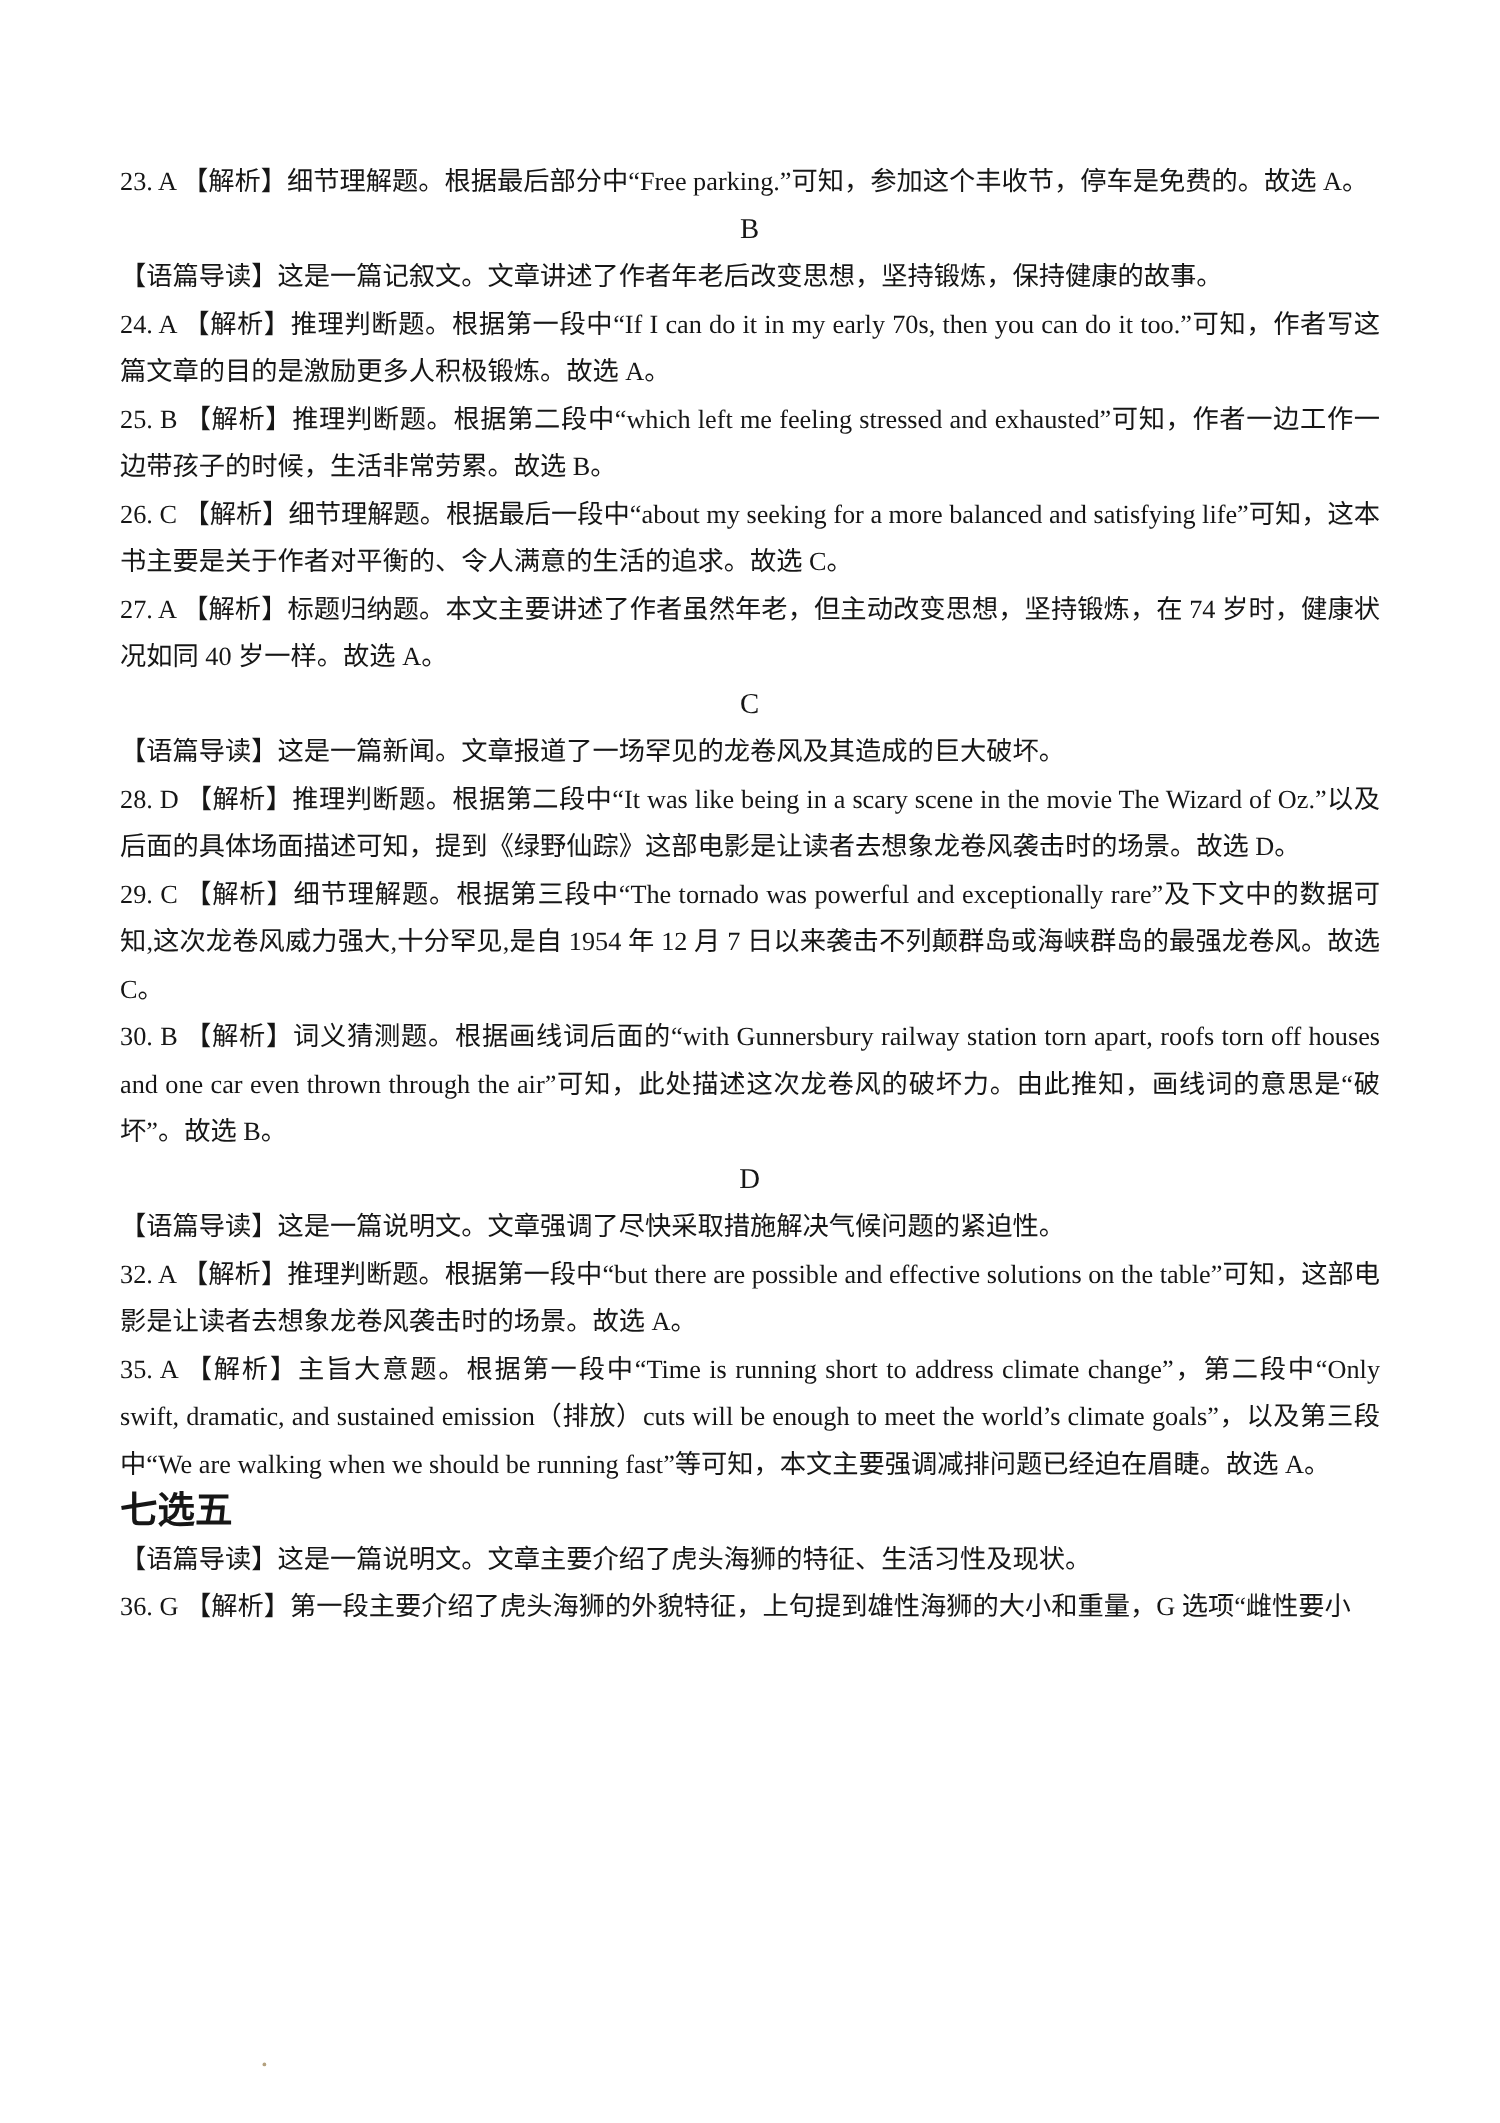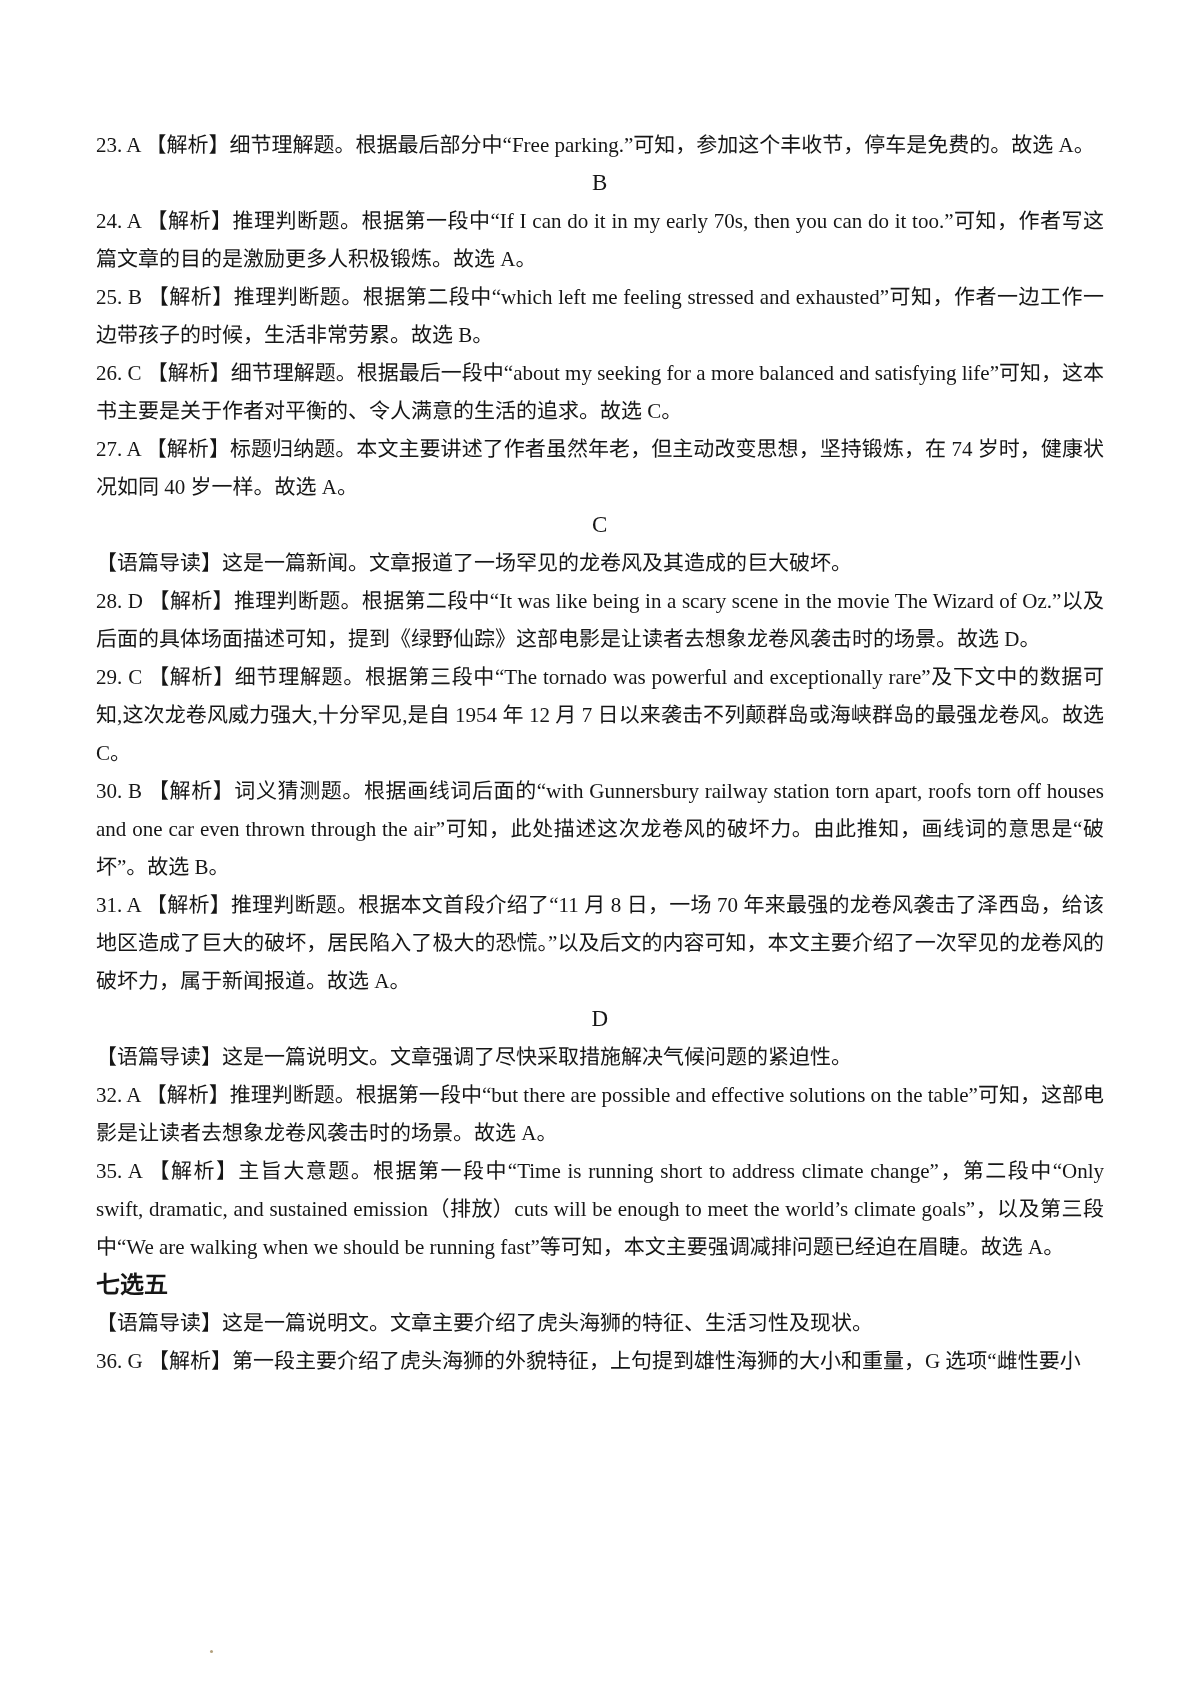--- a/index.html
+++ b/index.html
@@ -37,21 +37,21 @@
   .qa {
     white-space: nowrap;
   }
   .letter {
     text-align: center;
     font-size: 23px;
     letter-spacing: 0.5px;
   }
   .heading {
     font-weight: bold;
-    font-size: 24px;
+    font-size: 30px;
     text-align: left;
   }
   .speck {
     position: absolute;
     left: 210px;
     top: 1650px;
     width: 3px;
     height: 3px;
     border-radius: 50%;
     background: #a08a5f;
@@ -61,40 +61,40 @@
 </head>
 <body>
 
 <div class="page">
   <div class="content">
 
     <p class="para"><span class="qa">23. A</span> <span>【解析】细节理解题。根据最后部分中“Free parking.”可知，参加这个丰收节，停车是免费的。故选 A。</span></p>
 
     <p class="letter">B</p>
 
+    <p class="para">【语篇导读】这是一篇记叙文。文章讲述了作者年老后改变思想，坚持锻炼，保持健康的故事。</p>
 
     <p class="para"><span class="qa">24. A</span> <span>【解析】推理判断题。根据第一段中“If I can do it in my early 70s, then you can do it too.”可知，作者写这篇文章的目的是激励更多人积极锻炼。故选 A。</span></p>
 
     <p class="para"><span class="qa">25. B</span> <span>【解析】推理判断题。根据第二段中“which left me feeling stressed and exhausted”可知，作者一边工作一边带孩子的时候，生活非常劳累。故选 B。</span></p>
 
     <p class="para"><span class="qa">26. C</span> <span>【解析】细节理解题。根据最后一段中“about my seeking for a more balanced and satisfying life”可知，这本书主要是关于作者对平衡的、令人满意的生活的追求。故选  C。</span></p>
 
     <p class="para"><span class="qa">27. A</span> <span>【解析】标题归纳题。本文主要讲述了作者虽然年老，但主动改变思想，坚持锻炼，在 74 岁时，健康状况如同 40 岁一样。故选 A。</span></p>
 
     <p class="letter">C</p>
 
     <p class="para">【语篇导读】这是一篇新闻。文章报道了一场罕见的龙卷风及其造成的巨大破坏。</p>
 
     <p class="para"><span class="qa">28. D</span> <span>【解析】推理判断题。根据第二段中“It was like being in a scary scene in the movie The Wizard of Oz.”以及后面的具体场面描述可知，提到《绿野仙踪》这部电影是让读者去想象龙卷风袭击时的场景。故选 D。</span></p>
 
     <p class="para"><span class="qa">29. C</span> <span>【解析】细节理解题。根据第三段中“The tornado was powerful and exceptionally rare”及下文中的数据可知,这次龙卷风威力强大,十分罕见,是自 1954 年 12 月 7 日以来袭击不列颠群岛或海峡群岛的最强龙卷风。故选 C。</span></p>
 
     <p class="para"><span class="qa">30. B</span> <span>【解析】词义猜测题。根据画线词后面的“with Gunnersbury railway station torn apart, roofs torn off  houses and one car even thrown through the air”可知，此处描述这次龙卷风的破坏力。由此推知，画线词的意思是“破坏”。故选 B。</span></p>
 
-    <p class="para"><span class="qa">31. A</span> <span>【解析】推理判断题。根据本文首段介绍了“11 月 8 日，一场 70 年来最强的龙卷风袭击了泽西岛，给该地区造成了巨大的破坏，居民陷入了极大的恐慌。”以及后文的内容可知，本文主要介绍了一次罕见的龙卷风的破坏力，属于新闻报道。故选 A。</span></p>
 
     <p class="letter">D</p>
 
     <p class="para">【语篇导读】这是一篇说明文。文章强调了尽快采取措施解决气候问题的紧迫性。</p>
 
     <p class="para"><span class="qa">32. A</span> <span>【解析】推理判断题。根据第一段中“but there are possible and effective solutions on the table”可知，这部电影是让读者去想象龙卷风袭击时的场景。故选 A。</span></p>
 
 
 
     <p class="para"><span class="qa">35. A</span> <span>【解析】主旨大意题。根据第一段中“Time is running short to address climate change”，第二段中“Only swift, dramatic, and sustained emission（排放）cuts will be enough to meet the world’s climate goals”，以及第三段中“We are walking when we should be running fast”等可知，本文主要强调减排问题已经迫在眉睫。故选 A。</span></p>

